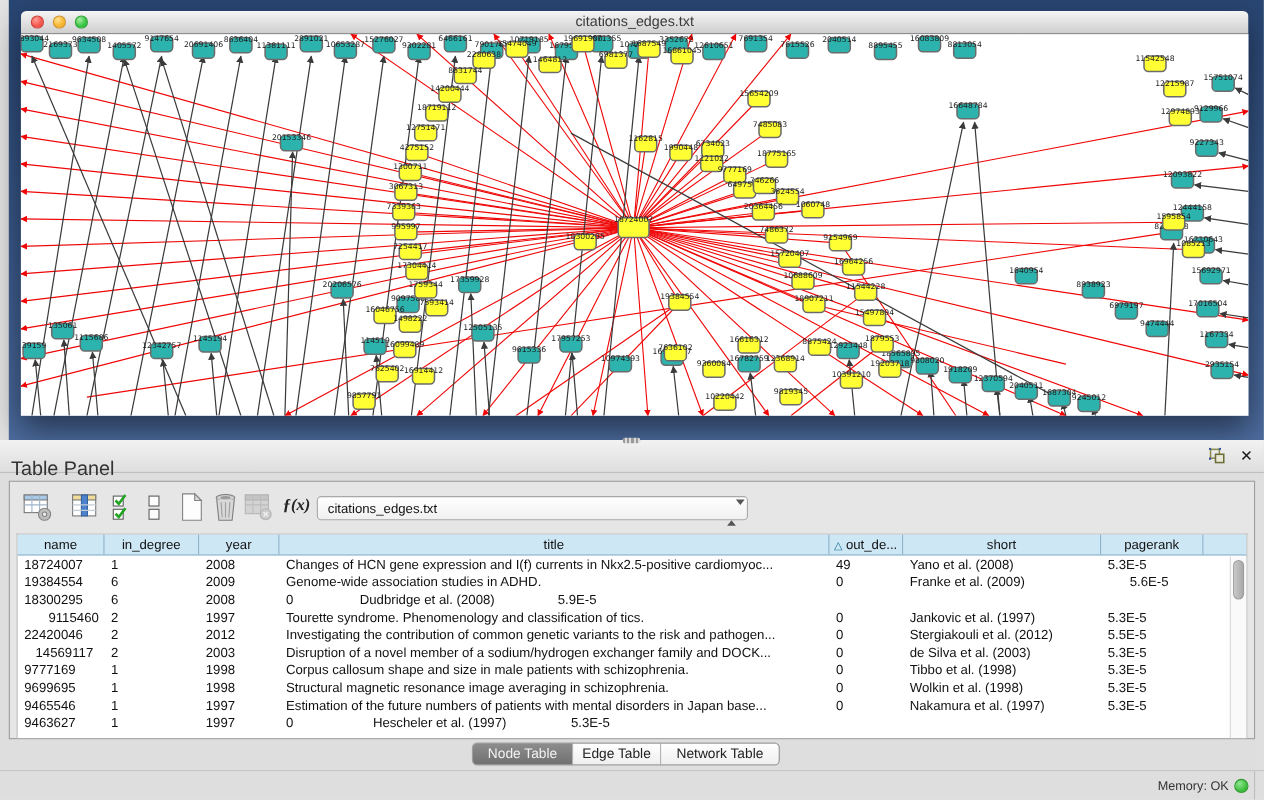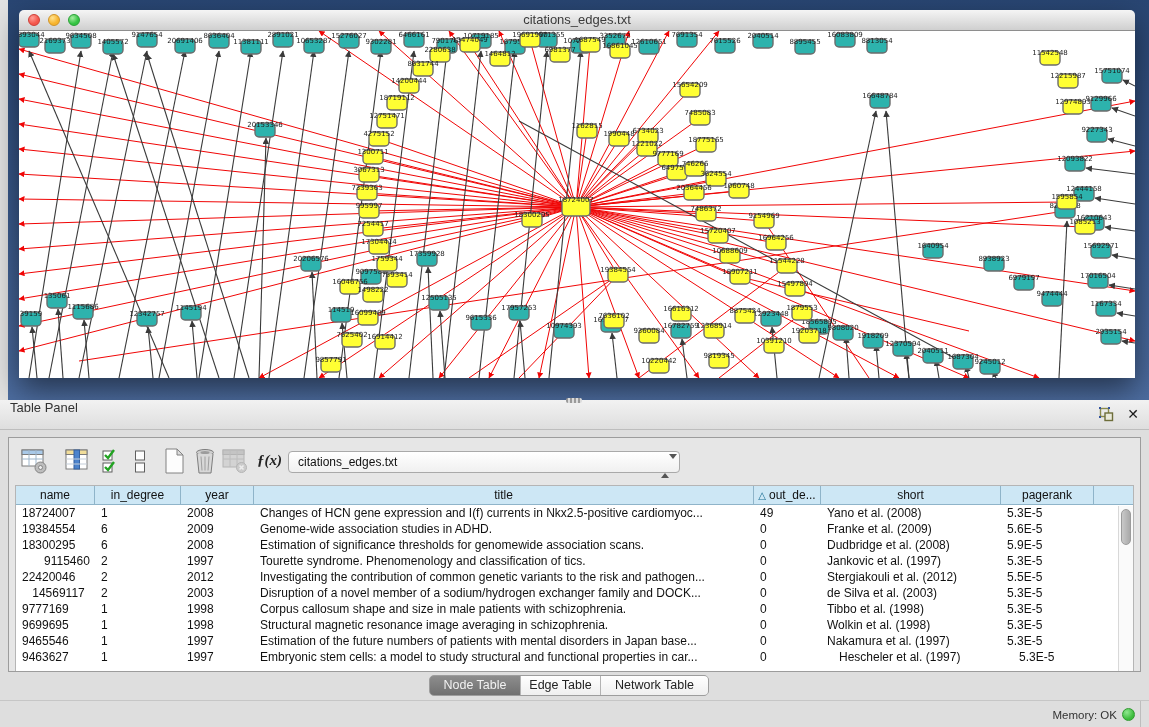--- a/index.html
+++ b/index.html
@@ -19,21 +19,21 @@
   .light.red    { background:radial-gradient(circle at 35% 30%,#ff9d96,#f4564b 60%); border:1px solid #ce3d36; }
   .light.yellow { background:radial-gradient(circle at 35% 30%,#ffe28f,#f7b42e 60%); border:1px solid #d09327; }
   .light.green  { background:radial-gradient(circle at 35% 30%,#a6eda0,#35c443 60%); border:1px solid #29a135; }
   .win-title { text-align:center; font-size:13px; line-height:20px; color:#3a3a3a; }
   .canvas-wrap { width:1116px; height:347px; background:#fff; overflow:hidden; }
   #graph-svg text { font-family:"DejaVu Sans",sans-serif; }
 
   
   .table-panel { position:absolute; left:0; top:400px; width:1149px; height:327px; background:#dedede; }
   .panel-header { height:30px; background:linear-gradient(#f2f2f2,#dedede); border-bottom:1px solid #bdbdbd; position:relative; }
-  .panel-title { position:absolute; left:10px; top:0; font-size:13px; color:#333; }
+  .panel-title { position:absolute; left:10px; top:16px; font-size:18px; color:#333; }
   .panel-hdr-icons { position:absolute; right:10px; top:6px; display:flex; gap:13px; align-items:center; }
   .close-x { font-size:14px; font-weight:bold; color:#1a1a1a; line-height:16px; }
 
   .splitter-grip { position:absolute; left:566px; top:398px; width:16px; height:5px;
                    background:repeating-linear-gradient(90deg,#9a9a9a 0 2px,#dcdcdc 2px 4px); border-radius:2px; }
 
   .content-frame { position:absolute; left:8px; top:37px; width:1133px; height:235px;
                    border:1px solid #9c9c9c; background:#e6e6e6; }
   .toolbar { position:relative; height:47px; }
   .tool-btn { position:absolute; top:9px; background:none; border:none; cursor:default; }
@@ -859,27 +859,26 @@
             <div class="td" style="width: 180px;">Yano et al. (2008)</div>
             <div class="td" style="width: 93px;">5.3E-5</div>
           </div>
           <div class="tr">
             <div class="td" style="width: 79px;">19384554</div>
             <div class="td" style="width: 86px;">6</div>
             <div class="td" style="width: 73px;">2009</div>
             <div class="td" style="width: 500px;">Genome-wide association studies in ADHD.</div>
             <div class="td" style="width: 67px;">0</div>
             <div class="td" style="width: 180px;">Franke et al. (2009)</div>
-            <div class="td" style="width: 93px;">5.6E-5</div>
+            <div class="td" style="width: 93px; margin-left: 20px;">5.6E-5</div>
           </div>
           <div class="tr">
             <div class="td" style="width: 79px;">18300295</div>
             <div class="td" style="width: 86px;">6</div>
             <div class="td" style="width: 73px;">2008</div>
-            <div class="td" style="width: 500px;">Estimation of significance thresholds for genomewide association scans.</div>
             <div class="td" style="width: 67px;">0</div>
             <div class="td" style="width: 180px;">Dudbridge et al. (2008)</div>
             <div class="td" style="width: 93px;">5.9E-5</div>
           </div>
           <div class="tr">
             <div class="td" style="width: 79px; padding-left: 28px;">9115460</div>
             <div class="td" style="width: 86px;">2</div>
             <div class="td" style="width: 73px;">1997</div>
             <div class="td" style="width: 500px;">Tourette syndrome. Phenomenology and classification of tics.</div>
             <div class="td" style="width: 67px;">0</div>
@@ -928,21 +927,20 @@
             <div class="td" style="width: 73px;">1997</div>
             <div class="td" style="width: 500px;">Estimation of the future numbers of patients with mental disorders in Japan base...</div>
             <div class="td" style="width: 67px;">0</div>
             <div class="td" style="width: 180px;">Nakamura et al. (1997)</div>
             <div class="td" style="width: 93px;">5.3E-5</div>
           </div>
           <div class="tr">
             <div class="td" style="width: 79px;">9463627</div>
             <div class="td" style="width: 86px;">1</div>
             <div class="td" style="width: 73px;">1997</div>
-            <div class="td" style="width: 500px;">Embryonic stem cells: a model to study structural and functional properties in car...</div>
             <div class="td" style="width: 67px;">0</div>
             <div class="td" style="width: 180px; margin-left: 12px;">Hescheler et al. (1997)</div>
             <div class="td" style="width: 93px;">5.3E-5</div>
           </div>
         </div>
       <div class="vscroll">
         <div class="vthumb"></div>
       </div>
     </div>
   </div>

